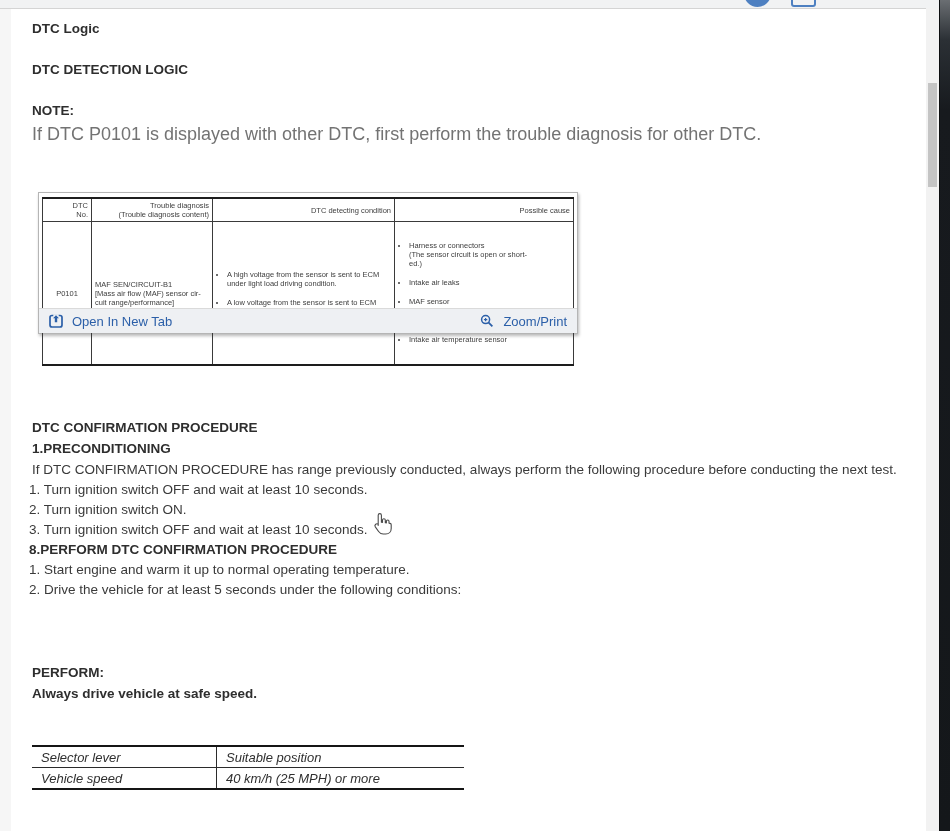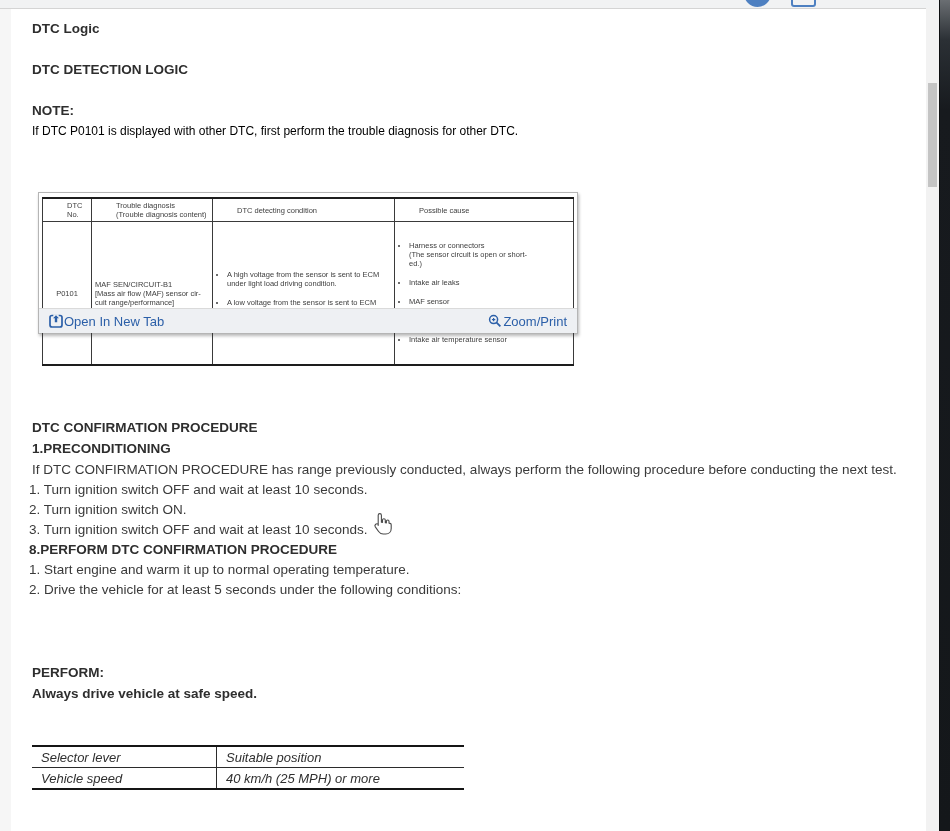--- a/index.html
+++ b/index.html
@@ -5,39 +5,39 @@
   html,body{margin:0;padding:0;width:950px;height:831px;overflow:hidden;background:#ffffff;
     font-family:"Liberation Sans","DejaVu Sans",sans-serif;color:#3a3a3a;}
   .abs{position:absolute;}
   
   .topbar{left:0;top:0;width:939px;height:8px;background:#f1f2f3;border-bottom:1px solid #d4d4d4;overflow:hidden;}
   .avatar{position:absolute;left:744px;top:-20px;width:27px;height:27px;border-radius:50%;background:#4e80c1;}
   .icon-frag{position:absolute;left:791px;top:-9px;width:21px;height:12px;border:2px solid #4e80c1;border-radius:3px;background:#f1f2f3;}
   .leftstrip{left:0;top:9px;width:11px;height:822px;background:#f6f6f6;}
   
   .h{font-weight:bold;color:#2e2e2e;font-size:13.5px;}
-  .t{font-size:12px;color:#000000;}
+  .t{font-size:18px;color:#737373;}
   .flow{left:29px;top:460px;width:868px;font-size:13.5px;line-height:20px;color:#3a3a3a;}
   .flow p{margin:0;text-indent:3px;}
   .flow .bold{font-weight:bold;color:#2e2e2e;}
   
   .widget{left:38px;top:192px;width:538px;height:140px;background:#fff;border:1px solid #b5b5b5;
     box-shadow:1px 2px 3px rgba(0,0,0,.28);}
   .imgarea{position:absolute;left:0;top:0;right:0;height:114px;padding:4px 3px 0 3px;box-sizing:border-box;}
   table.dtable{width:100%;border-collapse:collapse;table-layout:fixed;font-size:7.5px;line-height:9px;color:#3d3d3d;
     border-top:2px solid #1d1d1d;border-bottom:2px solid #1d1d1d;}
   table.dtable th,table.dtable td{border:1px solid #3a3a3a;padding:1px 3px;white-space:pre-line;}
-  table.dtable th{font-weight:normal;text-align:left;height:20px;vertical-align:middle;padding-left:24px;}
+  table.dtable th{font-weight:normal;text-align:right;height:20px;vertical-align:middle;padding-left:24px;}
   table.dtable td{height:82px;vertical-align:middle;}
   td.cell-causes{vertical-align:top;padding-top:3px;}
   .dtable ul{margin:0;padding-left:11px;}
   .dtable li{margin:0 0 1px 0;}
   .wfooter{position:absolute;left:0;right:0;bottom:0;height:25px;background:#eef0f3;border-top:1px solid #dadada;
     display:flex;align-items:center;justify-content:space-between;padding:0 10px;box-sizing:border-box;}
-  .wlink{display:flex;align-items:center;gap:1px;color:#2b5fa8;font-size:13px;cursor:pointer;text-decoration:none;}
+  .wlink{display:flex;align-items:center;gap:9px;color:#2b5fa8;font-size:13px;cursor:pointer;text-decoration:none;}
   
   .caution div{line-height:21px;}
   
   .ctable{left:32px;top:745px;width:432px;border-collapse:collapse;table-layout:fixed;font-size:13px;color:#2f2f2f;
     border-top:2px solid #151515;border-bottom:2px solid #151515;font-style:italic;}
   .ctable td{height:20px;padding:0 0 0 9px;border-bottom:1px solid #2b2b2b;}
   .ctable tr:last-child td{border-bottom:none;}
   .ctable td:first-child{width:175px;border-right:1px solid #2b2b2b;}
   
   .scroll-track{left:926px;top:8px;width:13px;height:823px;background:#f2f2f2;}

